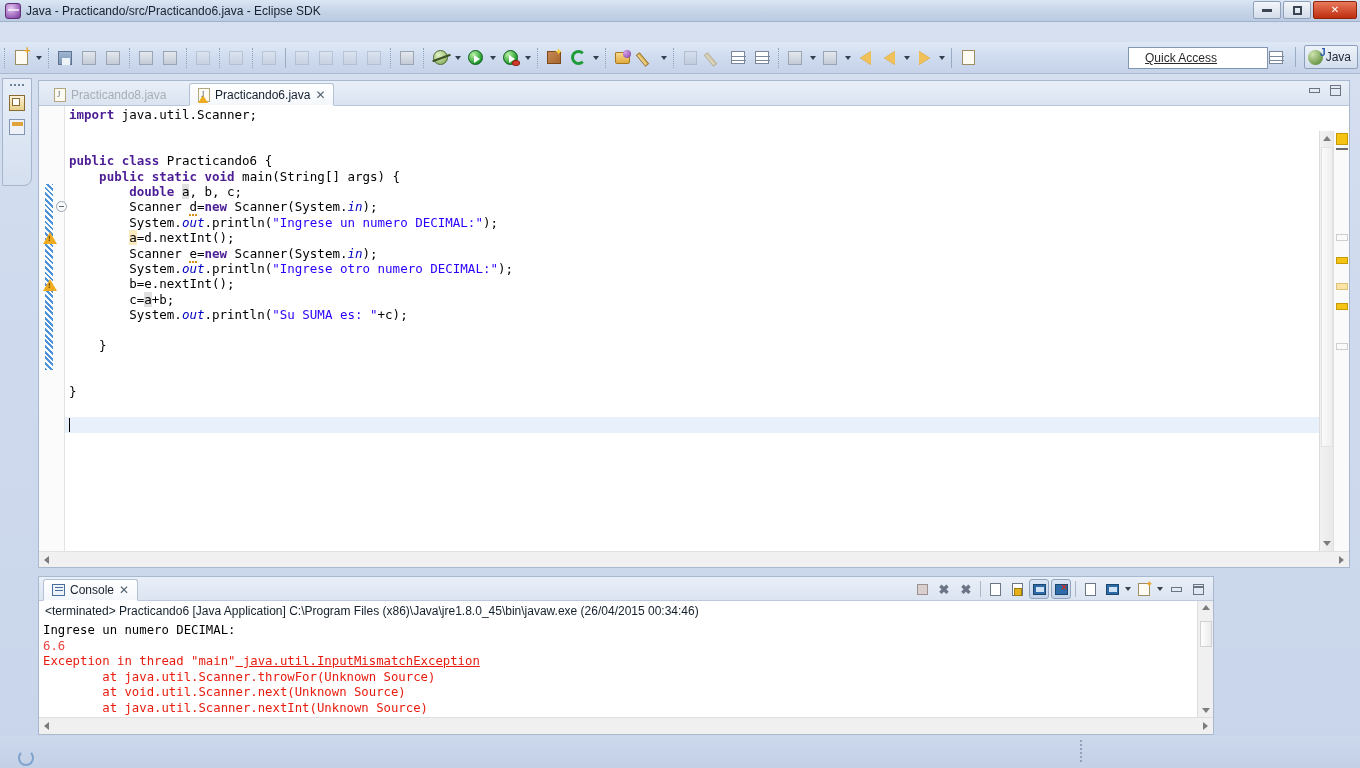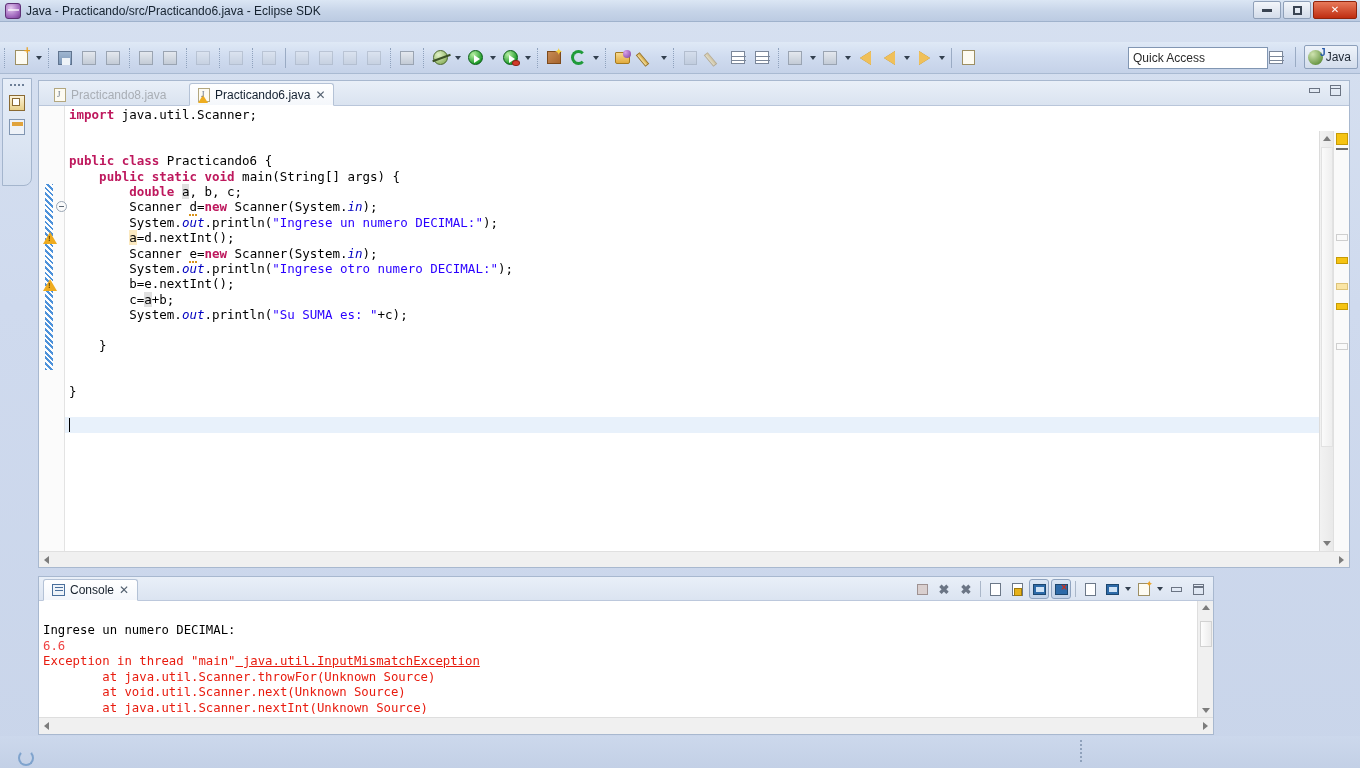--- a/index.html
+++ b/index.html
@@ -137,21 +137,21 @@
   .ico-arrow-yellow.right { border-right: 0; border-left: 11px solid #f0c05a; }
   .ico-table { width: 14px; height: 13px; background: #fff; border: 1px solid #7b879a; }
   .ico-table::after{ content:""; position:absolute; left:0; top:4px; width:14px; height:1px; background:#7b879a; box-shadow: 0 4px 0 #7b879a; }
 
   
   .quick-access {
     position: absolute; right: 92px; top: 47px;
     width: 140px; height: 22px;
     background: #fff; border: 1px solid #8196b2;
     font-size: 12px; color: #2a2a2a;
-    display: flex; align-items: center; padding-left: 4px;
+    display: flex; align-items: center; padding-left: 16px; text-decoration: underline;
   }
   .persp-area {
     position: absolute; right: 2px; top: 45px; display: flex; align-items: center; gap: 4px;
   }
   .persp-open {
     width: 22px; height: 22px; display:flex; align-items:center; justify-content:center;
   }
   .persp-tab {
     display: flex; align-items: center; gap: 3px;
     height: 24px; padding: 0 6px 0 3px;
@@ -250,21 +250,21 @@
   .fold-marker::after {
     content:""; position:absolute; left:2px; top:4px; width: 5px; height: 1px; background:#5c6775;
   }
   .code-text {
     position: absolute; left: 30px; top: 0; right: 16px; bottom: 0;
     font-family: "DejaVu Sans Mono", monospace;
     font-size: 12.5px; line-height: 15.4px;
     white-space: pre; color: #000;
     padding-top: 1px;
   }
-  .kw { color: #be185d; font-weight: bold; }
+  .kw { color: #4c1d95; font-weight: bold; }
   .str { color: #2a00ff; }
   .fld { color: #0000c0; font-style: italic; }
   .occ { background: #e0e0e0; }
   .occ-w { background: #fbe9c0; }
   .sq { border-bottom: 2px dotted #d8921a; }
   .cur-line {
     position: absolute; left: 26px; right: 16px; height: 16px;
     background: #e8f1fb;
   }
   .caret {
@@ -692,20 +692,21 @@
         <div class="ct-arrow"></div>
         <div class="ct-btn">
             <span class="ct-min"></span>
           </div>
         <div class="ct-btn">
             <span class="ct-max"></span>
           </div>
       </div>
     </div>
 
+    <div class="console-header">&lt;terminated&gt; Practicando6 [Java Application] C:\Program Files (x86)\Java\jre1.8.0_45\bin\javaw.exe (26/04/2015 00:34:46)</div>
 
     <div class="console-body"><span class="c-out">Ingrese un numero DECIMAL:</span>
 <span class="c-in">6.6</span>
 <span class="c-err">Exception in thread "main"<u> java.util.InputMismatchException</u></span>
 <span class="c-err">        at java.util.Scanner.throwFor(Unknown Source)</span>
 <span class="c-err">        at void.util.Scanner.next(Unknown Source)</span>
 <span class="c-err">        at java.util.Scanner.nextInt(Unknown Source)</span></div>
 
     <div class="console-vscroll">
       <span class="arrow-up"></span>

